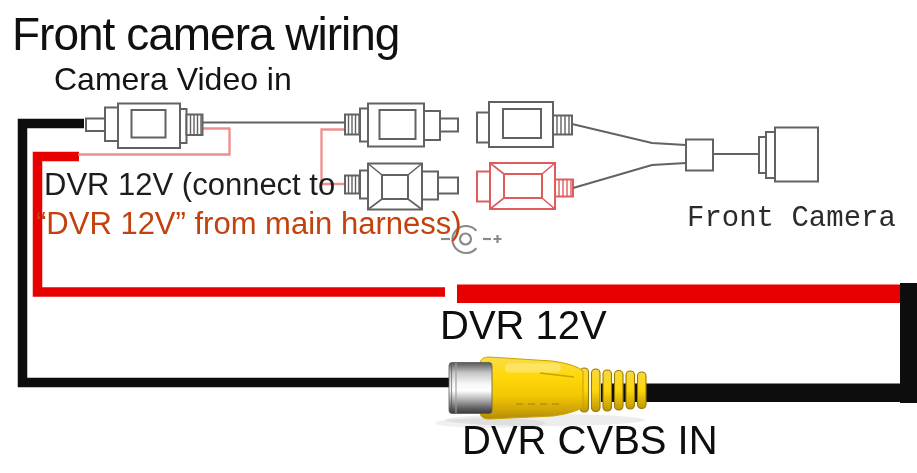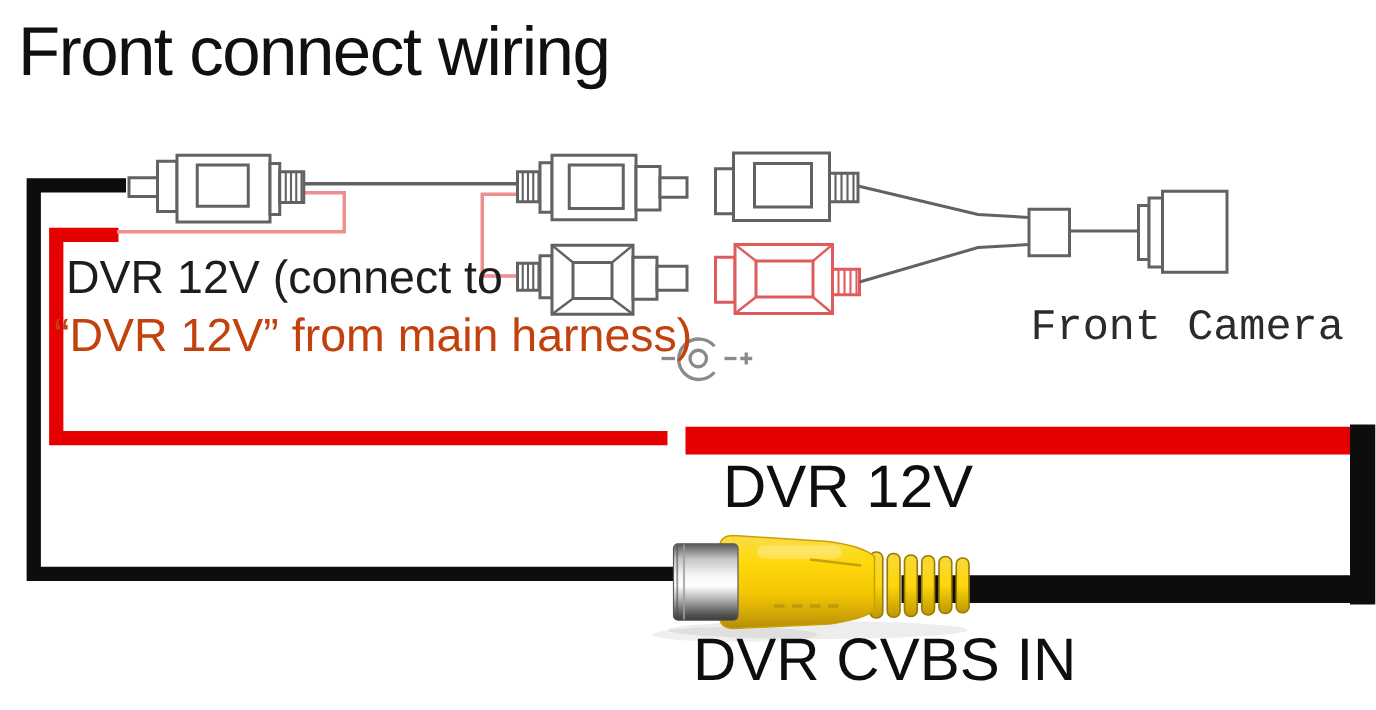--- a/index.html
+++ b/index.html
@@ -11,21 +11,21 @@
   svg{position:absolute;left:0;top:0;}
   .lbl{position:absolute;white-space:nowrap;color:#161616;line-height:1.12;}
   .title{left:12px;top:9px;font-size:46px;letter-spacing:-1px;color:#101010;}
   .subtitle{left:54px;top:62px;font-size:32px;color:#141414;}
   .note1{left:44px;top:168px;font-size:31px;color:#1d1d1d;}
   .note2{left:36px;top:207px;font-size:31px;color:#c2410c;}
   .front-cam{
     left:687px;top:203px;font-size:29px;color:#2b2b2b;
     font-family:"Liberation Mono","DejaVu Sans Mono",monospace;letter-spacing:0px;
   }
-  .dvr12v{left:482px;top:303px;font-size:40px;color:#0e0e0e;}
+  .dvr12v{left:440px;top:303px;font-size:40px;color:#0e0e0e;}
   .dvrcvbs{left:462px;top:418px;font-size:40px;color:#0e0e0e;text-align:center;}
 
   
   .wire-black{stroke:var(--wire-black,#0d0d0d);fill:none;}
   .wire-red{stroke:var(--wire-red,#e60000);fill:none;}
   .wire-pink{stroke:var(--wire-pink,#ef8e8e);fill:none;}
   .cable-gray{stroke:var(--outline-gray,#6a6a6a);fill:none;}
   .outline{stroke:var(--outline-gray,#6a6a6a);fill:#ffffff;}
   .outline-nf{stroke:var(--outline-gray,#6a6a6a);fill:none;}
   .outline-red{stroke:var(--connector-red,#e05c5c);fill:#ffffff;}
@@ -163,20 +163,21 @@
     </g>
 
     <g>
       <rect x="449" y="362.5" width="43" height="51" rx="3" fill="url(#metalGrad)" stroke="#5a5a5a" stroke-width="0.8"></rect>
       <path d="M456,363 V413" stroke="#9e9e9e" stroke-width="1.4" opacity="0.8" fill="none"></path>
       <path d="M451.5,364 V412" stroke="#4c4c4c" stroke-width="1.2" opacity="0.6" fill="none"></path>
     </g>
   </g>
 </svg>
 
-<div class="lbl title">Front connect wiring</div>
+<div class="lbl title">Front camera wiring</div>
+<div class="lbl subtitle">Camera Video in</div>
 <div class="lbl note1">DVR 12V (connect to</div>
 <div class="lbl note2">“DVR 12V” from main harness)</div>
 <div class="lbl front-cam">Front Camera</div>
 <div class="lbl dvr12v">DVR 12V</div>
 <div class="lbl dvrcvbs">DVR CVBS IN</div>
 
 </div>
 
 </body></html>

